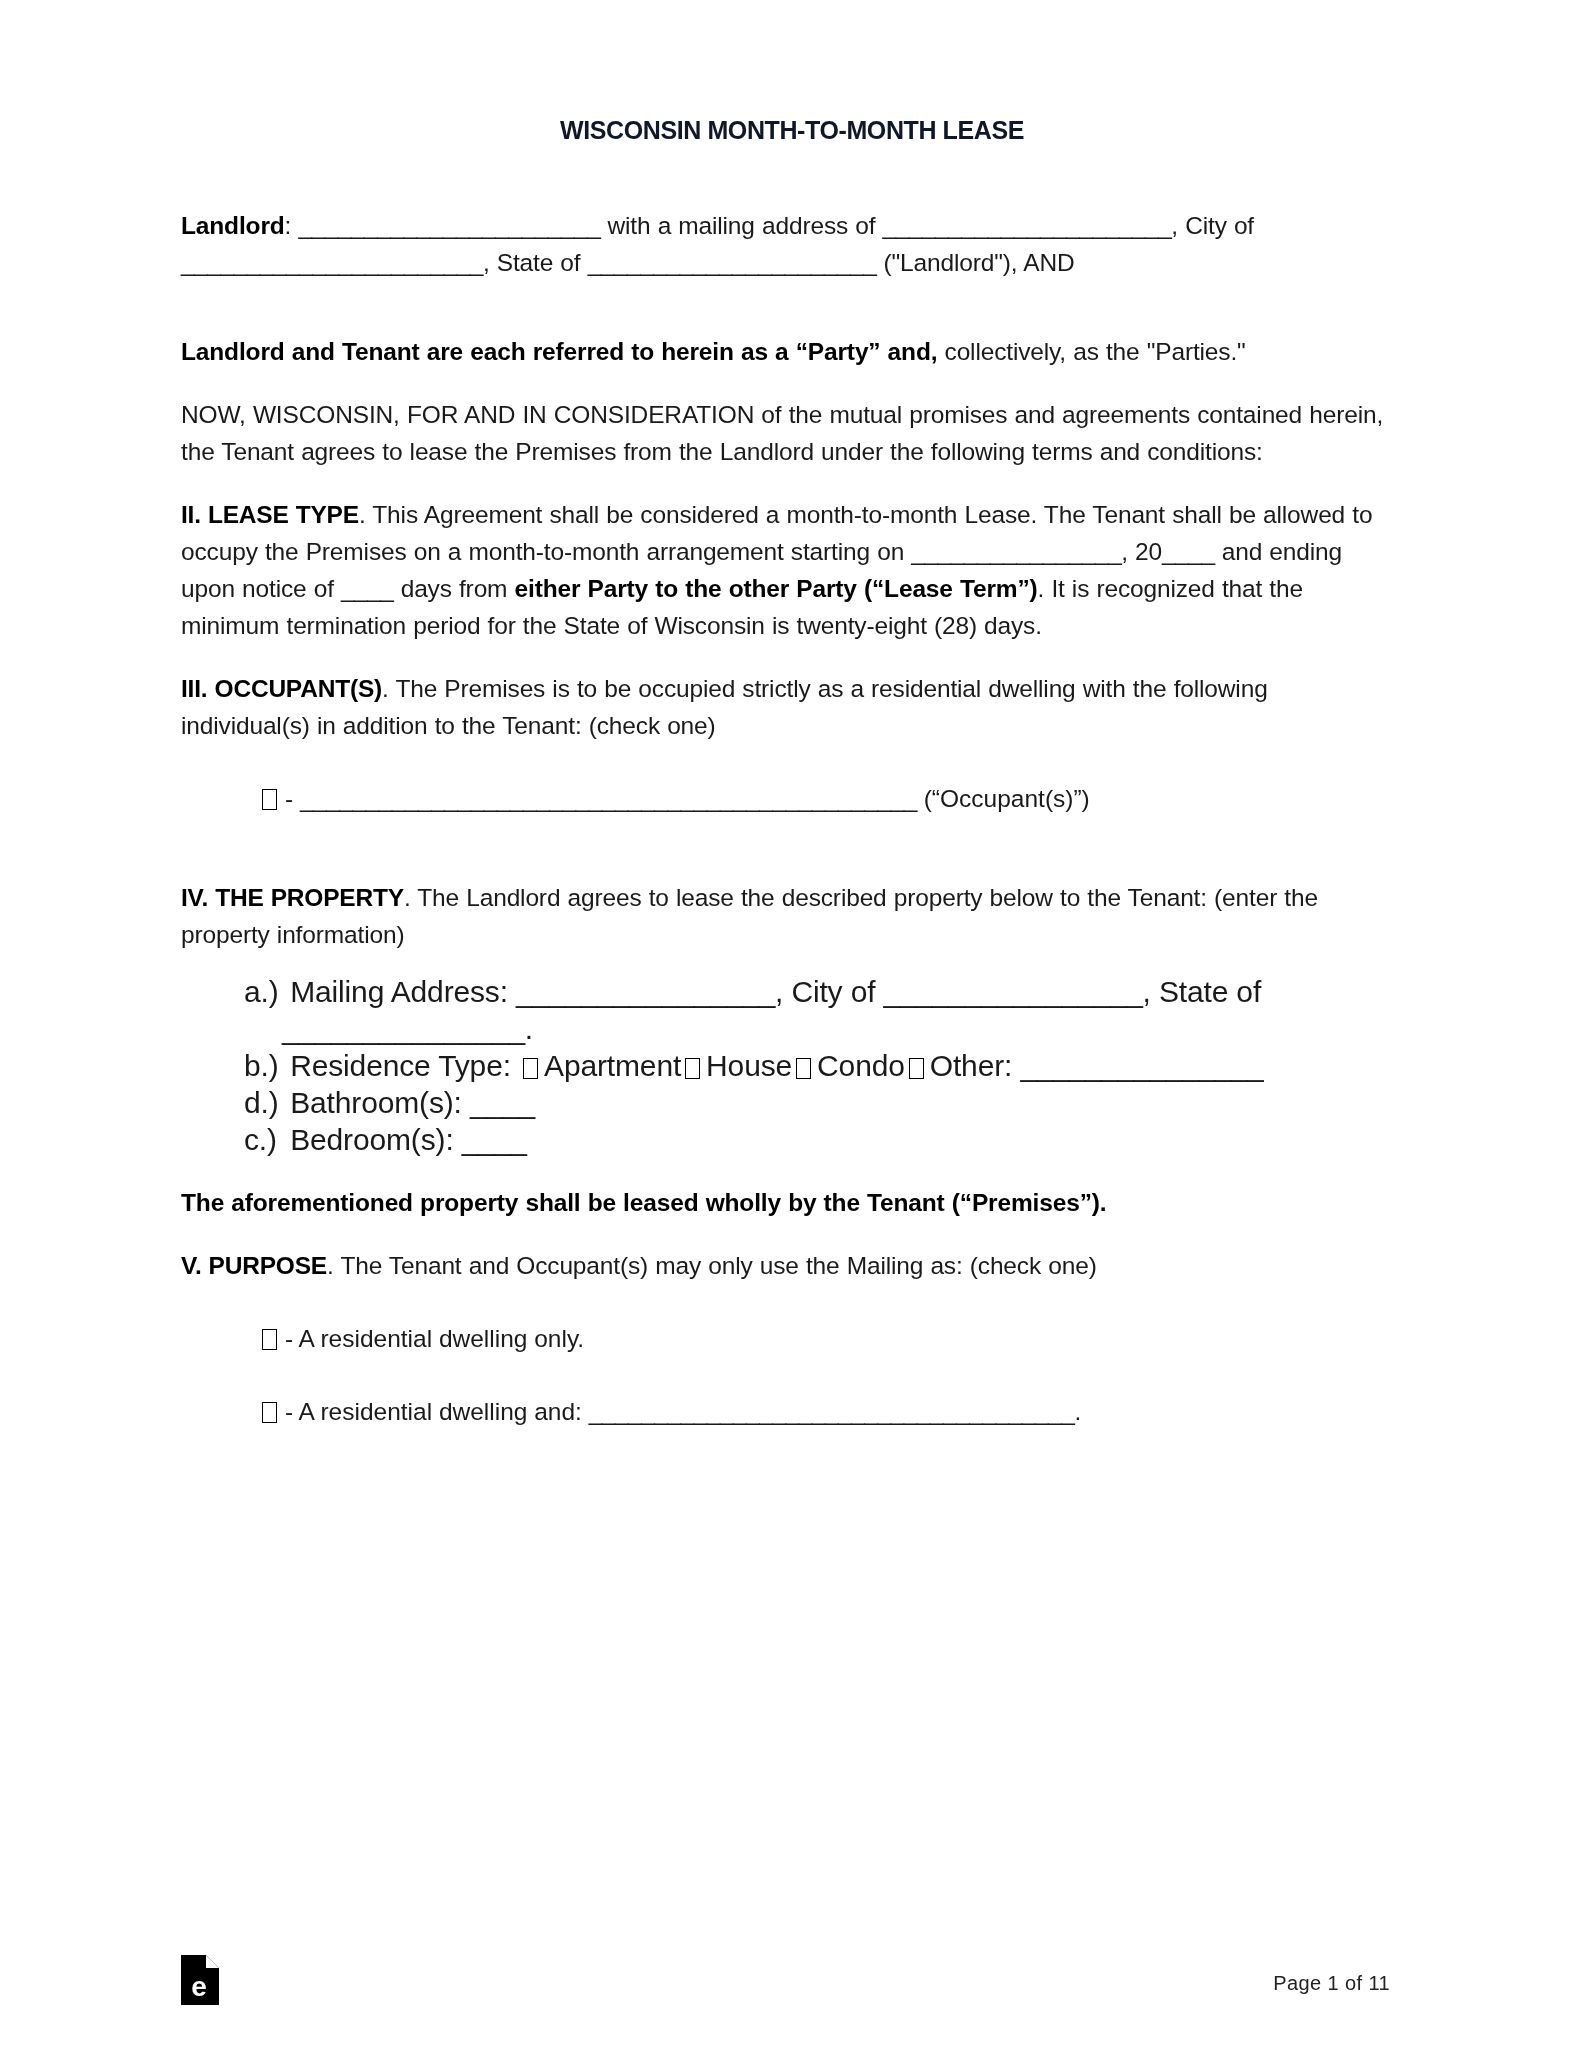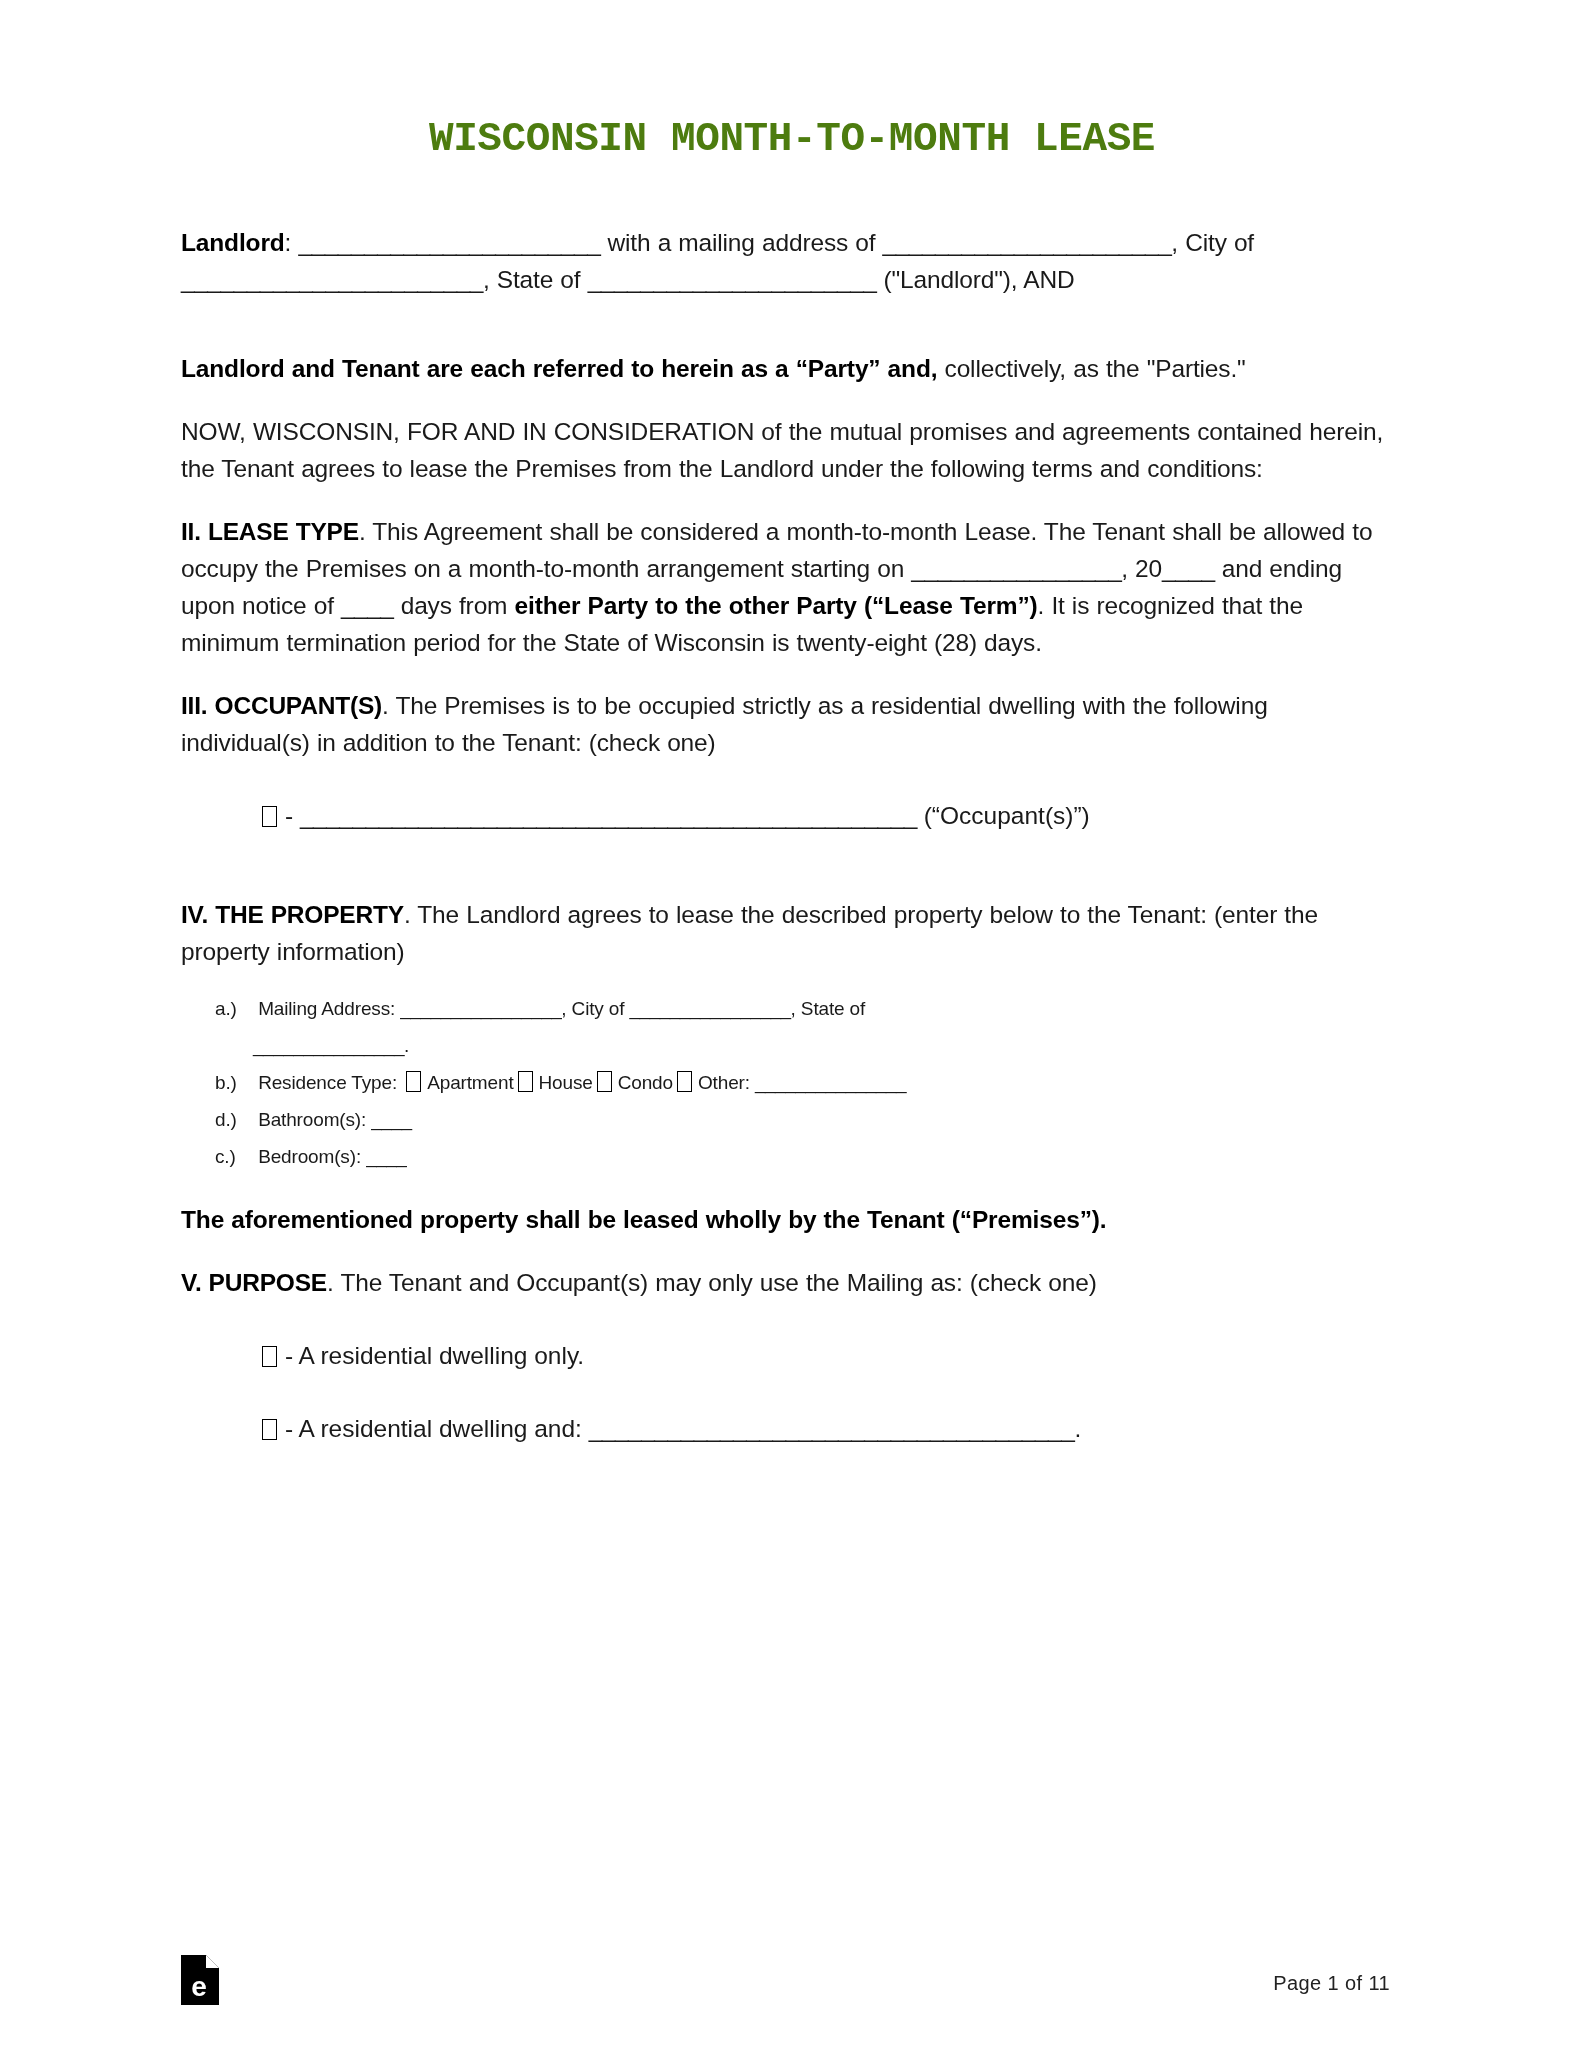--- a/index.html
+++ b/index.html
@@ -24,27 +24,27 @@
   .content {
     position: absolute;
     left: 181px;
     top: 0;
     width: 1222px;
   }
 
   
   .doc-title {
     text-align: center;
-    font-size: 41px;
+    font-size: 25px;
     font-weight: bold;
     letter-spacing: -0.4px;
     margin-top: 116px;
     margin-bottom: 0;
-    color: #4d7c0f;
-    font-family: Liberation Mono, monospace;
+    color: #0f172a;
+    font-family: Liberation Sans, sans-serif;
   }
 
   
   p.para {
     font-size: 24.5px;
     line-height: 37px;
     margin: 0;
     color: #1a1a1a;
     text-align: left;
     letter-spacing: -0.15px;
@@ -96,22 +96,22 @@
     white-space: nowrap;
   }
   .check-fill {
     flex: 1 1 auto;
     white-space: nowrap;
     overflow: hidden;
   }
 
   
   .sublist {
-    margin-left: 34px;
-    font-size: 19px;
+    margin-left: 63px;
+    font-size: 30px;
     line-height: 37px;
     color: #1a1a1a;
   }
   .sub-item {
     display: block;
     margin: 0;
     letter-spacing: -0.15px;
   }
   .sub-label { display: inline-block; min-width: 38px; }
   .sub-cont { display: block; margin-left: 38px; }

